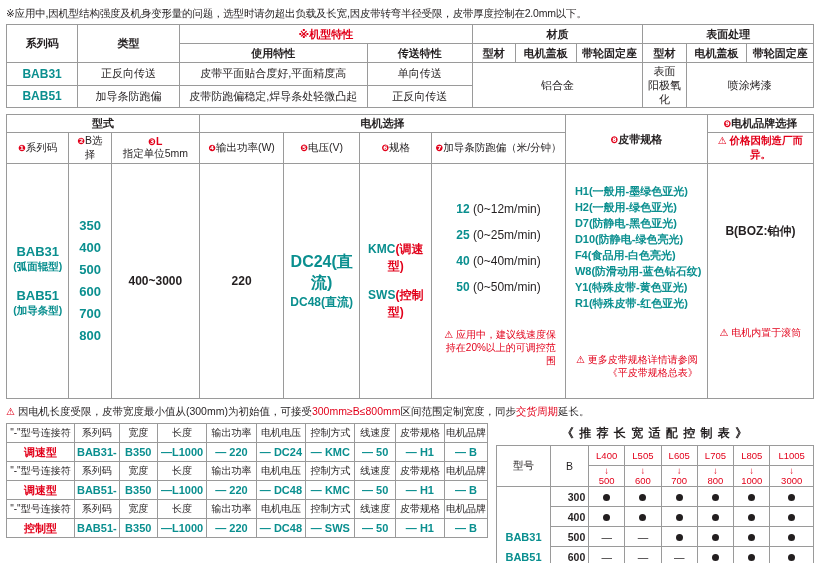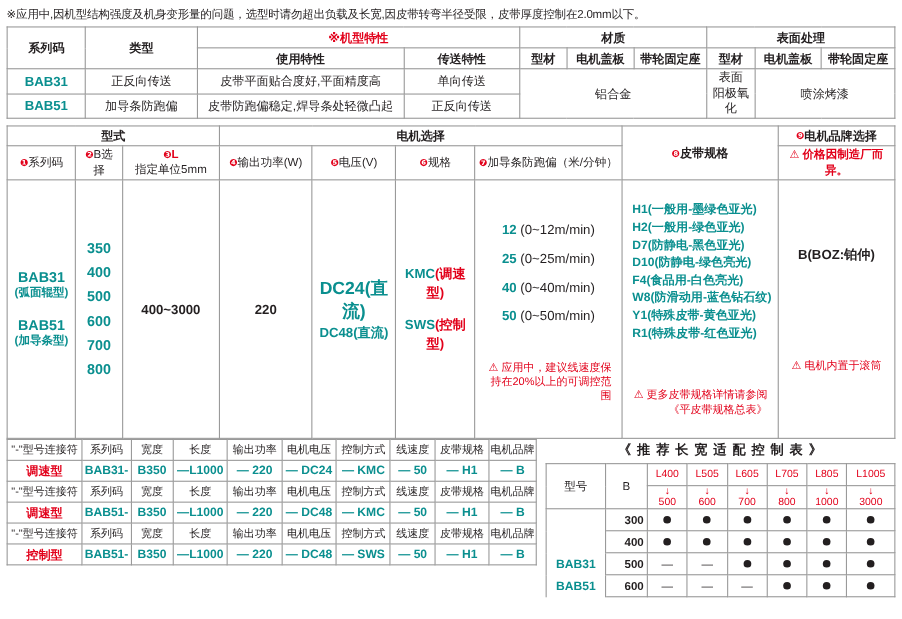--- a/index.html
+++ b/index.html
@@ -218,20 +218,24 @@
         <div style="font-weight:bold;font-size:12px">B(BOZ:铂仲)</div>
         <div style="height:86px"></div>
         <div class="note-in2">
           <span class="tri">⚠</span> <span>电机内置于滚筒</span>
         </div>
       </td>
     </tr>
   </tbody>
     </table>
 
+  <div class="mid-note">
+    <span class="tri">⚠</span>
+    <span>因电机长度受限，皮带宽度最小值从(300mm)为初始值，可接受</span><span class="r">300mm≥B≤800mm</span><span>区间范围定制宽度，同步</span><span class="r">交货周期</span><span>延长。</span>
+  </div>
 
   <div class="bottom">
 
     <div class="left-b">
       <table class="t3">
         <tbody>
             <tr>
           <td class="h" style="width:70px">"-"型号连接符</td>
           <td class="h" style="width:46px">系列码</td>
           <td class="h" style="width:42px">宽度</td>

